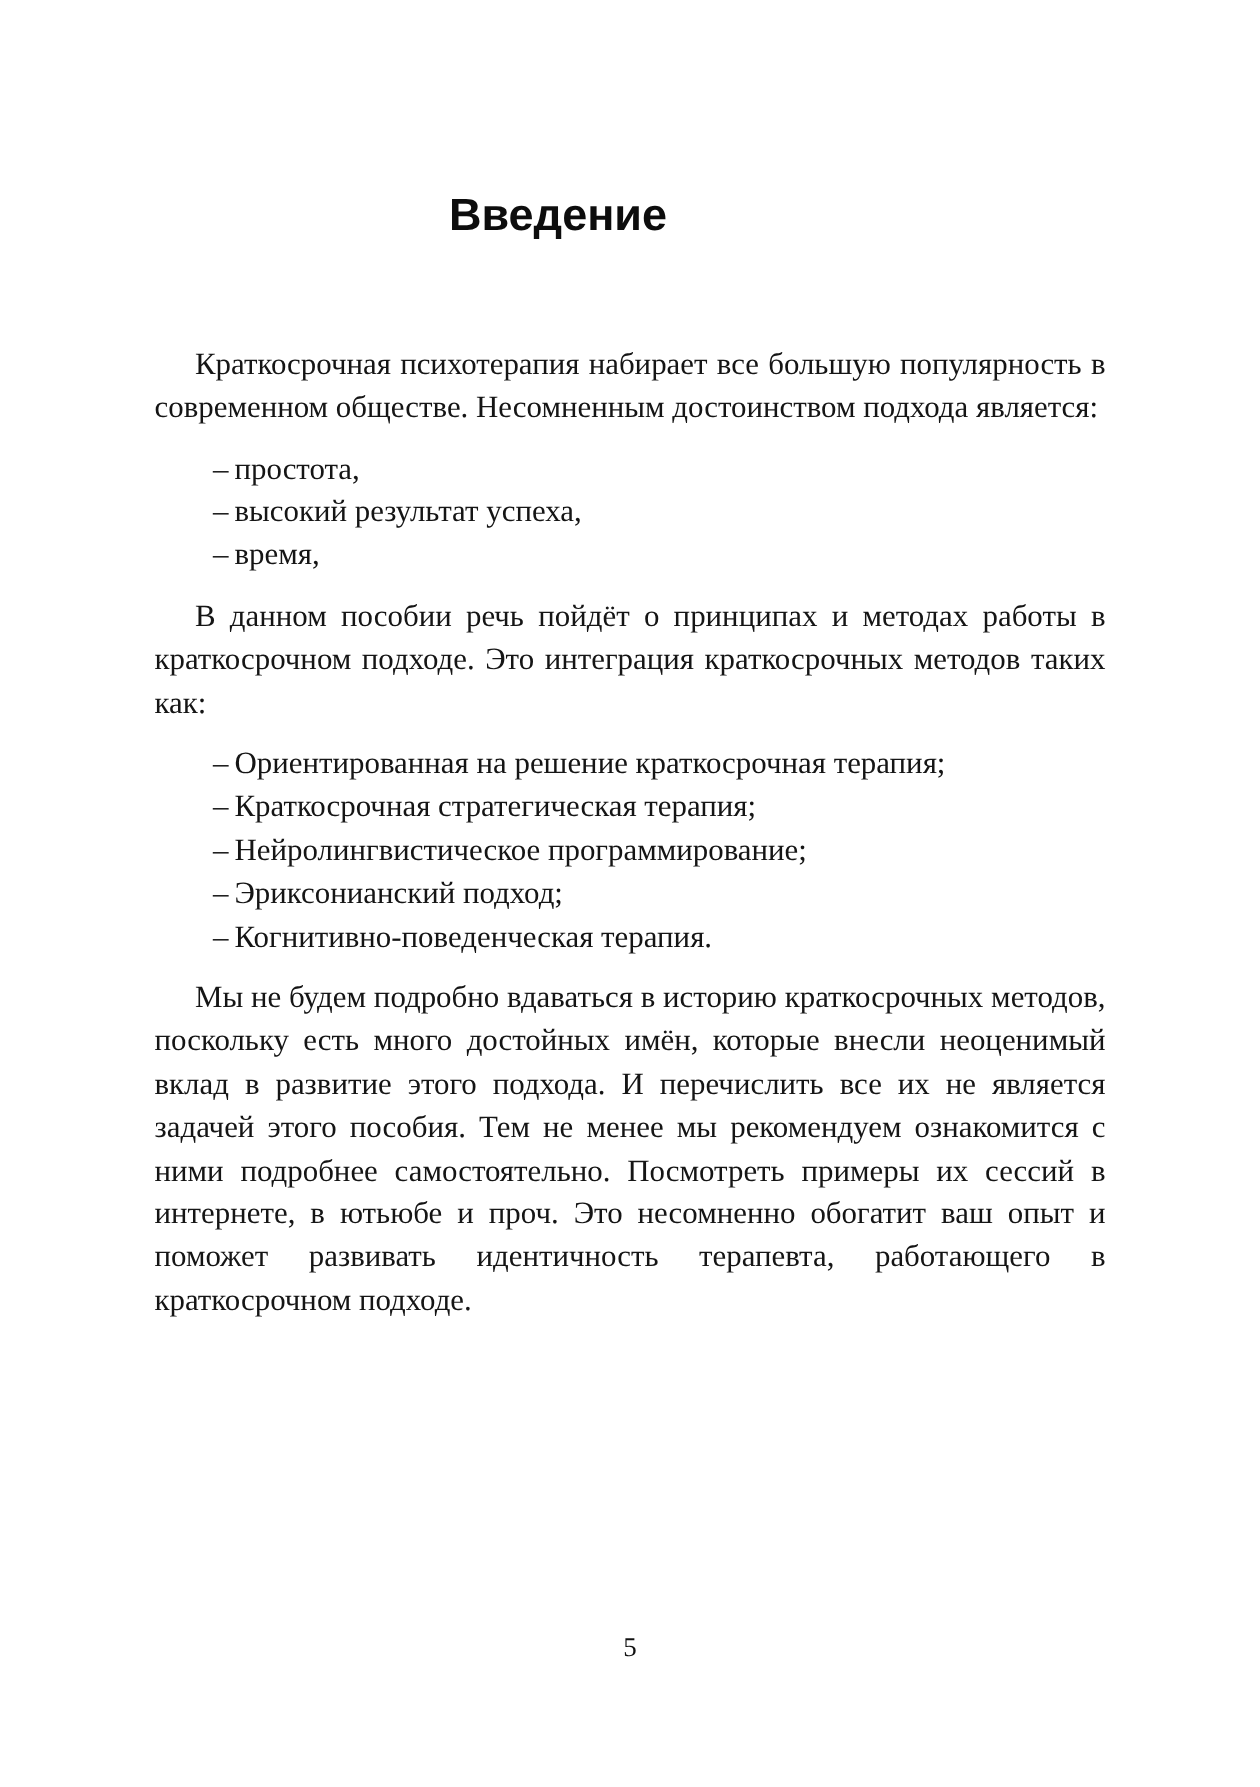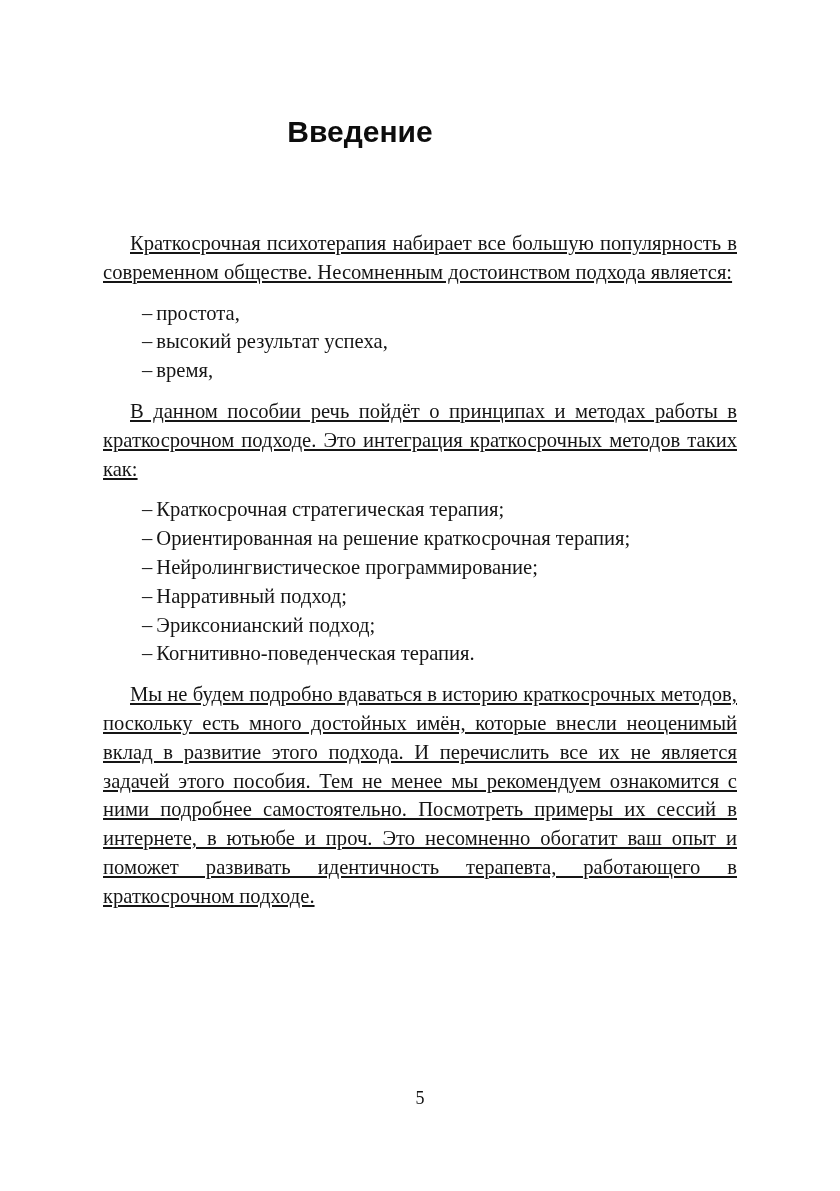--- a/index.html
+++ b/index.html
@@ -24,39 +24,38 @@
   .chapter-title {
     position: absolute;
     left: 0;
     width: 720px;
     top: 112px;
     text-align: center;
     font-family: "Liberation Sans", sans-serif;
     font-weight: bold;
     font-size: 30px;
     line-height: 40px;
-    margin: 0;
+    margin: 12px;
     color: #0d0d0d;
   }
   .body-text {
     position: absolute;
     left: 103px;
     top: 229px;
     width: 634px;
     font-family: "Liberation Serif", serif;
     font-size: 20.6px;
     line-height: 28.8px;
     color: #151515;
   }
   .para {
     margin: 0;
     text-indent: 27px;
     text-align: justify;
     text-align-last: left;
-    text-decoration: underline;
   }
   .list {
     list-style: none;
     margin: 12px;
     padding: 0;
   }
   .list li {
     margin: 0;
     padding-left: 27px;
   }
@@ -88,24 +87,23 @@
 
     <ul class="list">
       <li><span class="dash">–</span><span>простота,</span></li>
       <li><span class="dash">–</span><span>высокий результат успеха,</span></li>
       <li><span class="dash">–</span><span>время,</span></li>
     </ul>
 
     <p class="para">В данном пособии речь пойдёт о принципах и методах работы в краткосрочном подходе. Это интеграция краткосрочных методов таких как:</p>
 
     <ul class="list">
+      <li><span class="dash">–</span><span>Ориентированная на решение краткосрочная терапия;</span></li>
       <li><span class="dash">–</span><span>Краткосрочная стратегическая терапия;</span></li>
-      <li><span class="dash">–</span><span>Ориентированная на решение краткосрочная терапия;</span></li>
       <li><span class="dash">–</span><span>Нейролингвистическое программирование;</span></li>
-      <li><span class="dash">–</span><span>Нарративный подход;</span></li>
       <li><span class="dash">–</span><span>Эриксонианский подход;</span></li>
       <li><span class="dash">–</span><span>Когнитивно-поведенческая терапия.</span></li>
     </ul>
 
     <p class="para">Мы не будем подробно вдаваться в историю краткосрочных методов, поскольку есть много достойных имён, которые внесли неоценимый вклад в развитие этого подхода. И перечислить все их не является задачей этого пособия. Тем не менее мы рекомендуем ознакомится с ними подробнее самостоятельно. Посмотреть примеры их сессий в интернете, в ютьюбе и проч. Это несомненно обогатит ваш опыт и поможет развивать идентичность терапевта, работающего в краткосрочном подходе.</p>
 
   </div>
 
   <div class="page-number">5</div>
 

